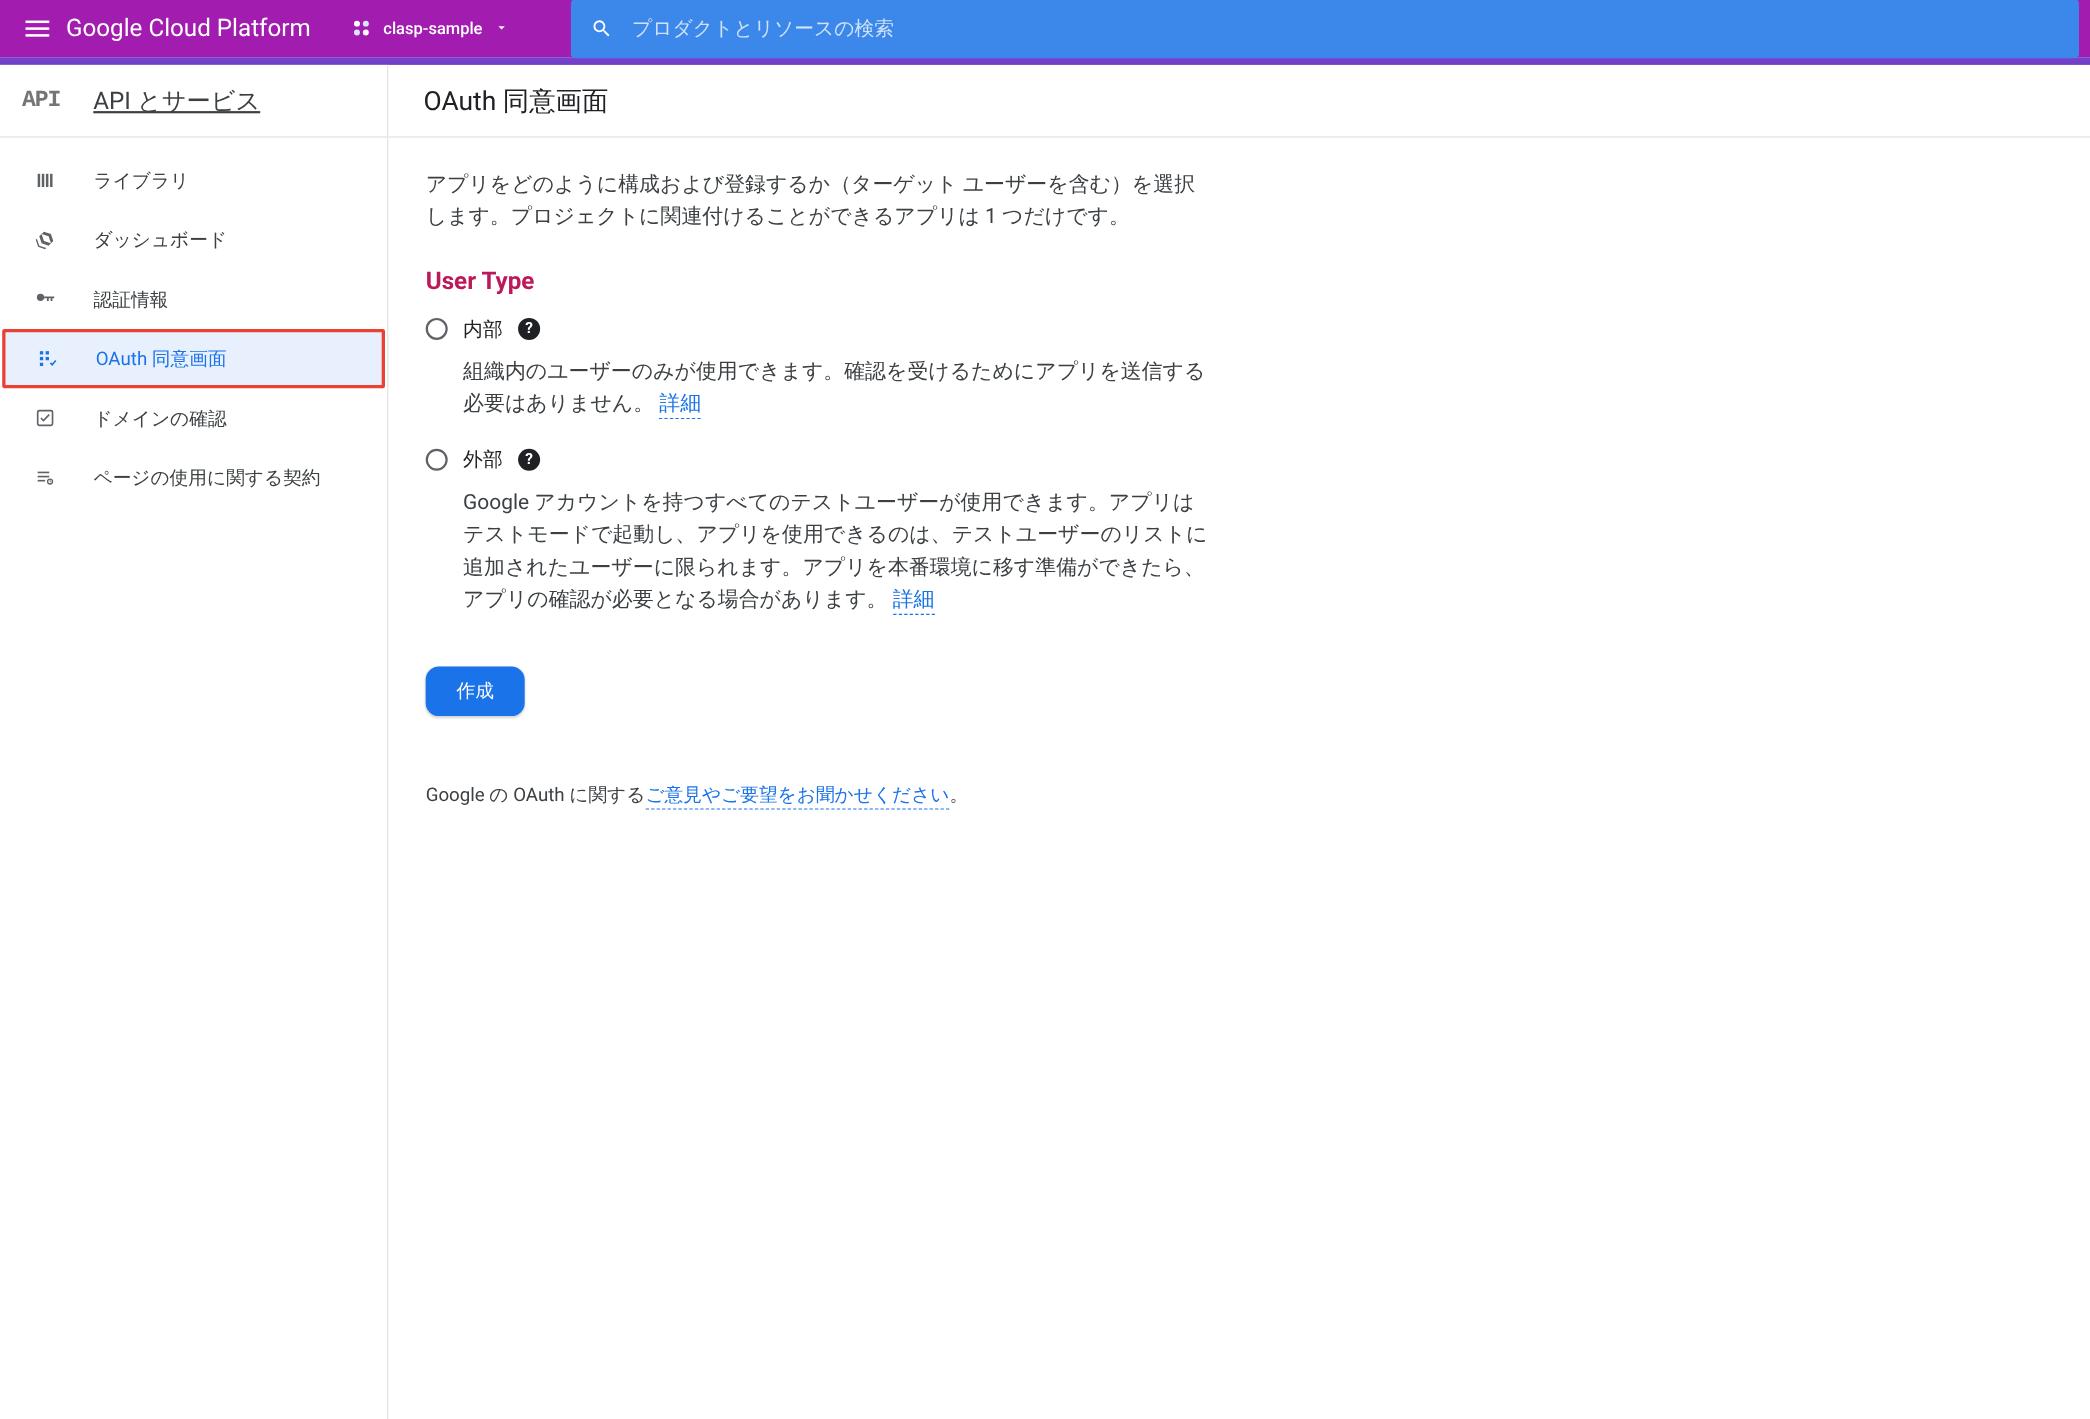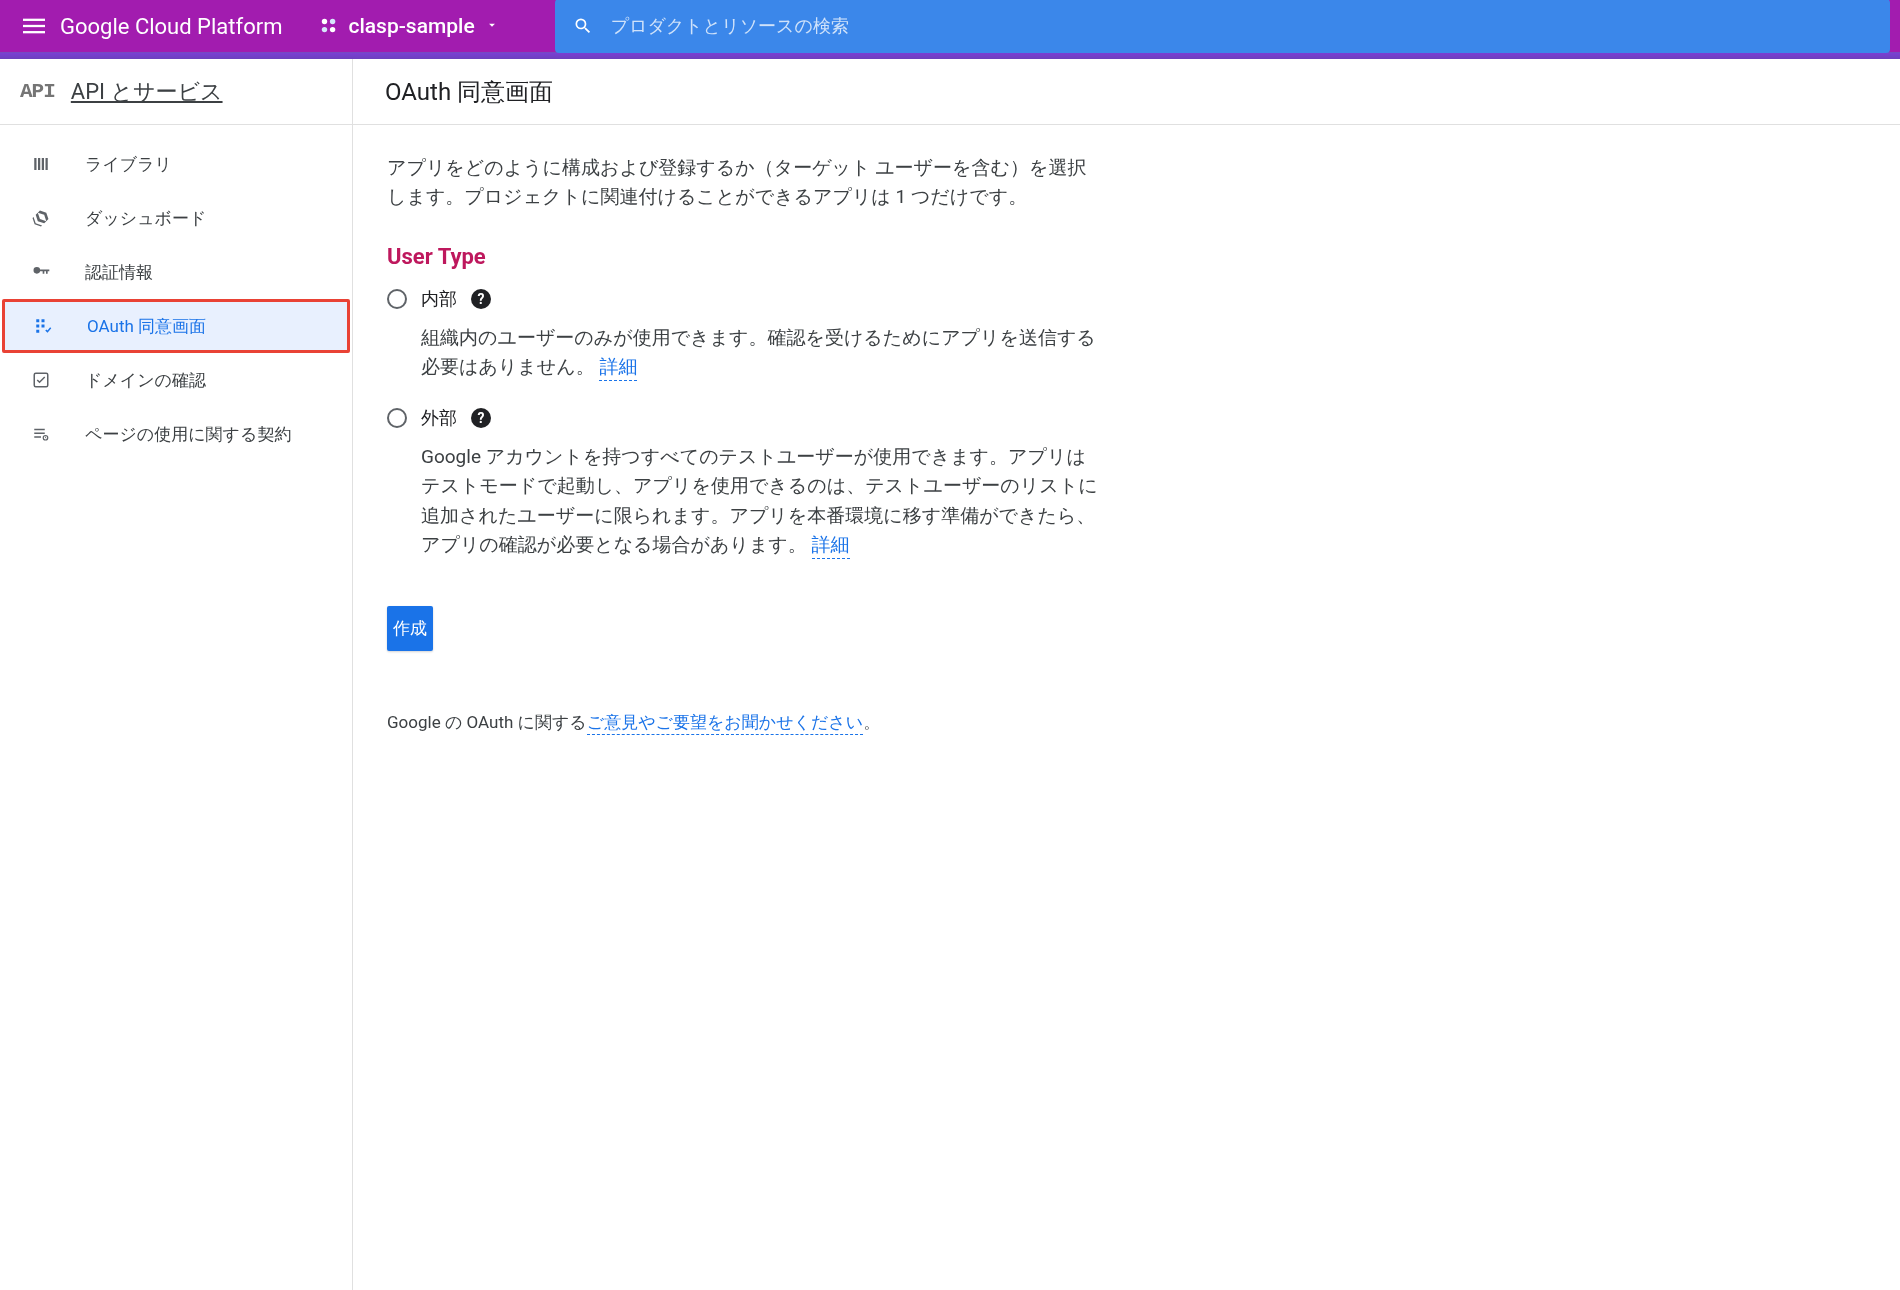--- a/index.html
+++ b/index.html
@@ -36,21 +36,21 @@
     }
     .project-selector {
       display: flex;
       align-items: center;
       margin-left: 30px;
       gap: 10px;
       cursor: pointer;
       padding: 6px 8px;
     }
     .project-icon { display: inline-flex; }
-    .project-name { font-size: 21px; font-weight: 500; }
+    .project-name { font-size: 15px; font-weight: 500; }
     .search-wrap {
       flex: 1;
       display: flex;
       align-items: center;
       background: #3b87ea;
       border-radius: 4px;
       margin-left: 48px;
       height: 54px;
       position: relative;
     }
@@ -81,21 +81,21 @@
       width: 353px;
       border-right: 1px solid #e0e0e0;
       min-height: calc(100vh - 59px);
       background: #fff;
     }
     .sidebar-header {
       display: flex;
       align-items: center;
       padding: 16px 20px 16px 20px;
       border-bottom: 1px solid #e0e0e0;
-      gap: 16px;
+      gap: 30px;
       height: 66px;
     }
     .api-logo {
       font-family: 'Courier New', monospace;
       font-weight: 700;
       font-size: 21px;
       letter-spacing: -1px;
       color: #757575;
       display: inline-block;
     }
@@ -171,23 +171,23 @@
     .link {
       color: #1a73e8;
       border-bottom: 1px dashed #1a73e8;
       padding-bottom: 2px;
       cursor: pointer;
     }
     .create-btn {
       background: #1a73e8;
       color: #fff;
       border: none;
-      padding: 11px 6px;
+      padding: 11px 28px;
       font-size: 17px;
-      border-radius: 2px;
+      border-radius: 12px;
       margin-top: 22px;
       cursor: pointer;
       box-shadow: 0 1px 2px rgba(0,0,0,0.12), 0 1px 3px rgba(0,0,0,0.06);
     }
     .feedback-line { font-size: 17px; color: #3c4043; margin-top: 60px; }
     .feedback-link {
       color: #1a73e8;
       border-bottom: 1px dashed #1a73e8;
       padding-bottom: 2px;
       cursor: pointer;

